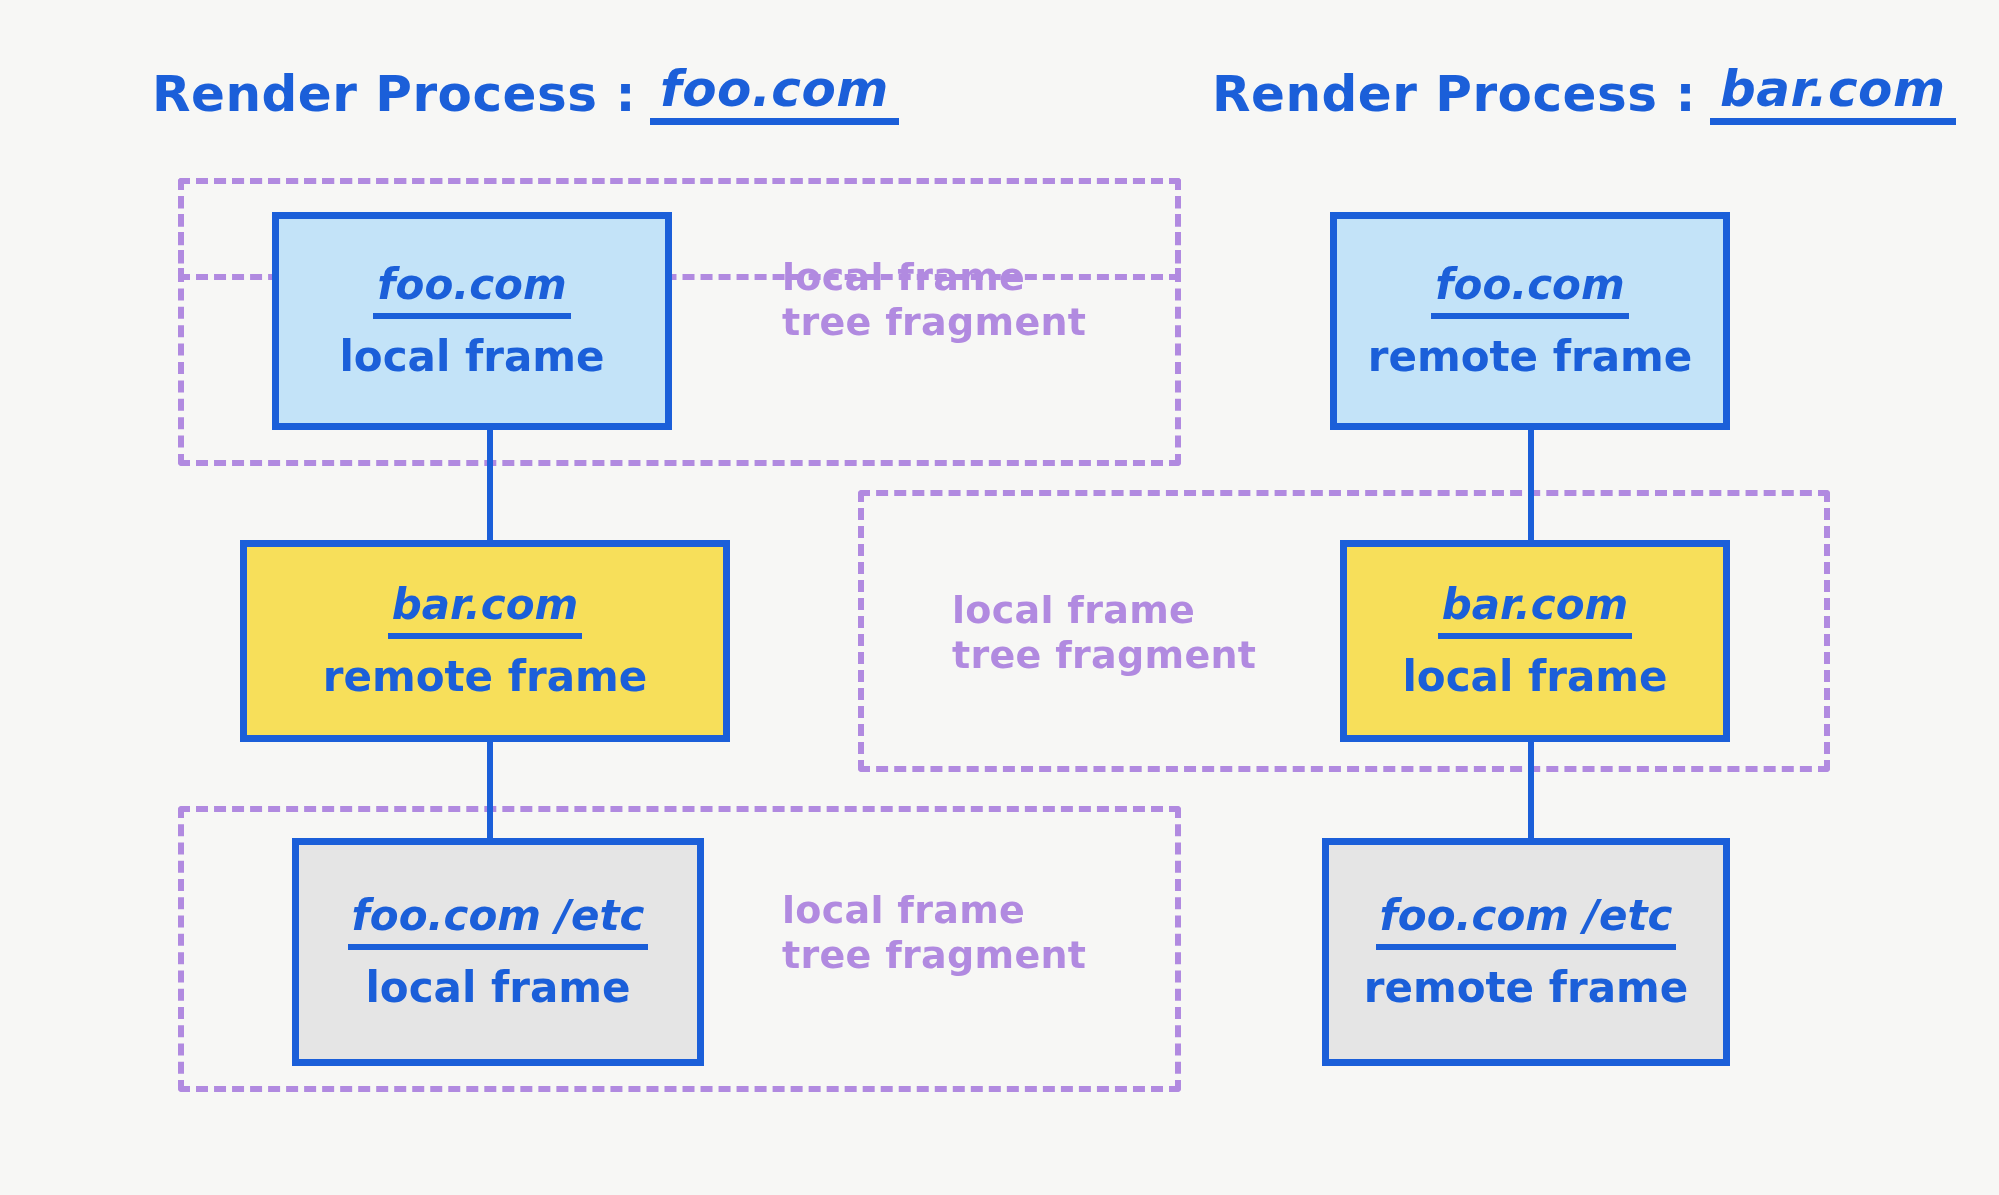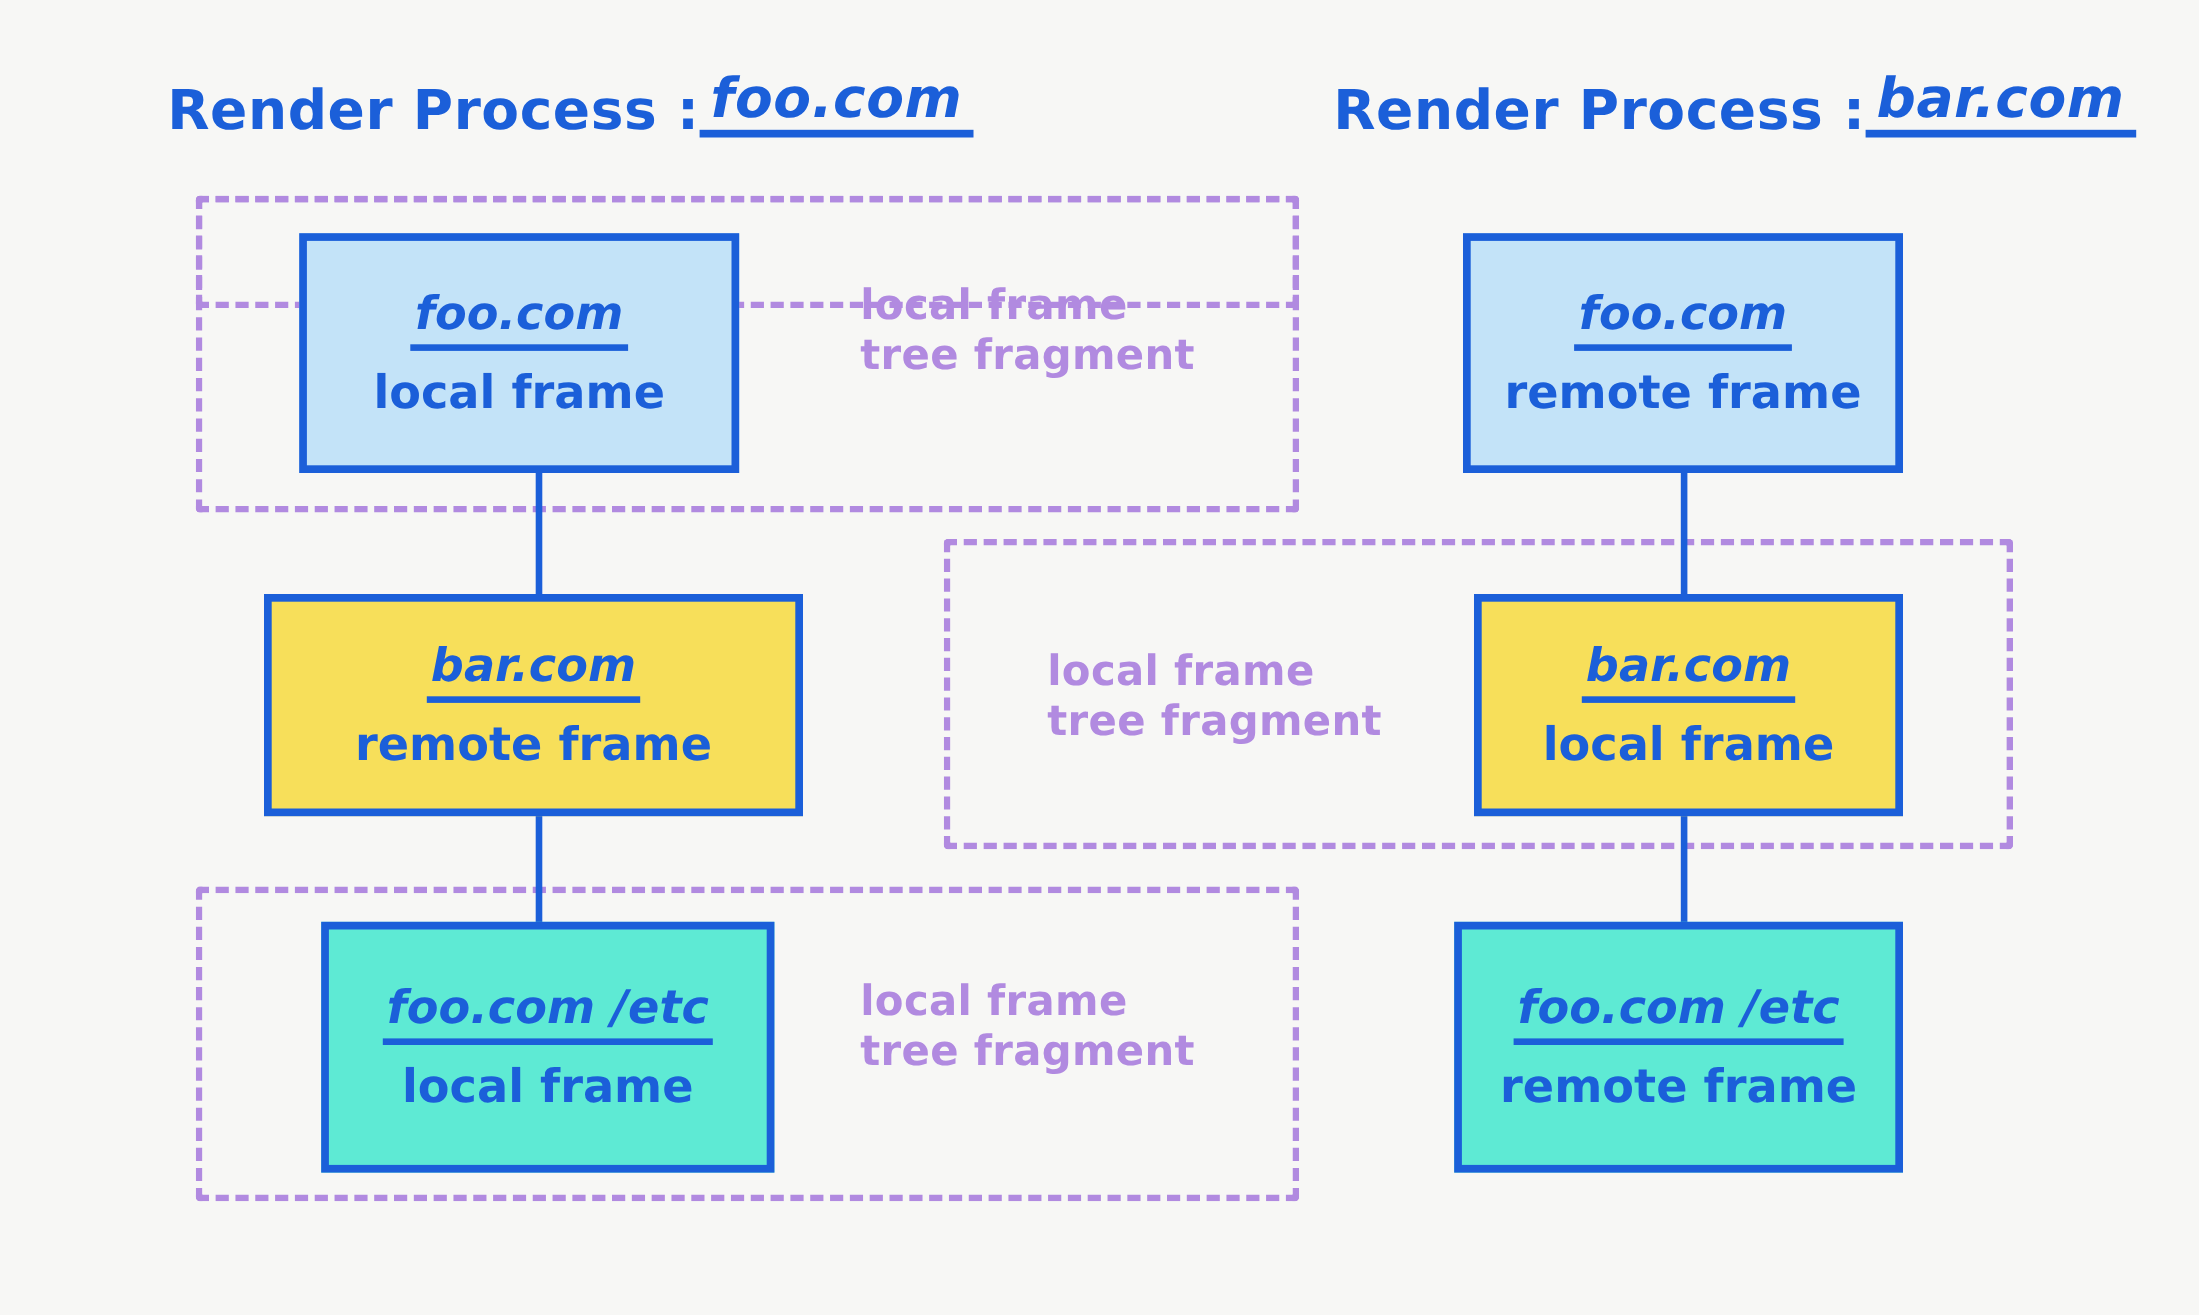--- a/index.html
+++ b/index.html
@@ -21,21 +21,22 @@
   
   .proc-title {
     position: absolute;
     white-space: nowrap;
     font-family: "DejaVu Sans", sans-serif;
     font-size: 50px;
     font-weight: 700;
     color: #1b5fd9;
     letter-spacing: 0.5px;
     display: flex;
-    align-items: flex-end;
+    align-items: center;
+    gap: 14px;
   }
   .proc-title .label-text { line-height: 1; }
   .proc-title .host {
     position: relative;
     line-height: 1;
     padding: 2px 10px 4px 10px;
     border-bottom: 7px solid #1b5fd9;
     font-style: italic;
   }
   .proc-title .host::before {
@@ -74,21 +75,21 @@
     border: 7px solid #1b5fd9;
     display: flex;
     flex-direction: column;
     align-items: center;
     justify-content: center;
     gap: 6px;
     color: #1b5fd9;
     font-family: "DejaVu Sans", sans-serif;
   }
   .frame-box.blue   { background: #c3e3f8; }
-  .frame-box.blue-light { background: #5eead4; }
+  .frame-box.blue-light { background: #e5e5e5; }
   .frame-box.yellow { background: #f7df5a; }
 
   .frame-origin {
     font-size: 42px;
     font-weight: 700;
     font-style: italic;
     border-bottom: 6px solid #1b5fd9;
     padding: 0 4px 5px 4px;
     line-height: 1.05;
     white-space: nowrap;

